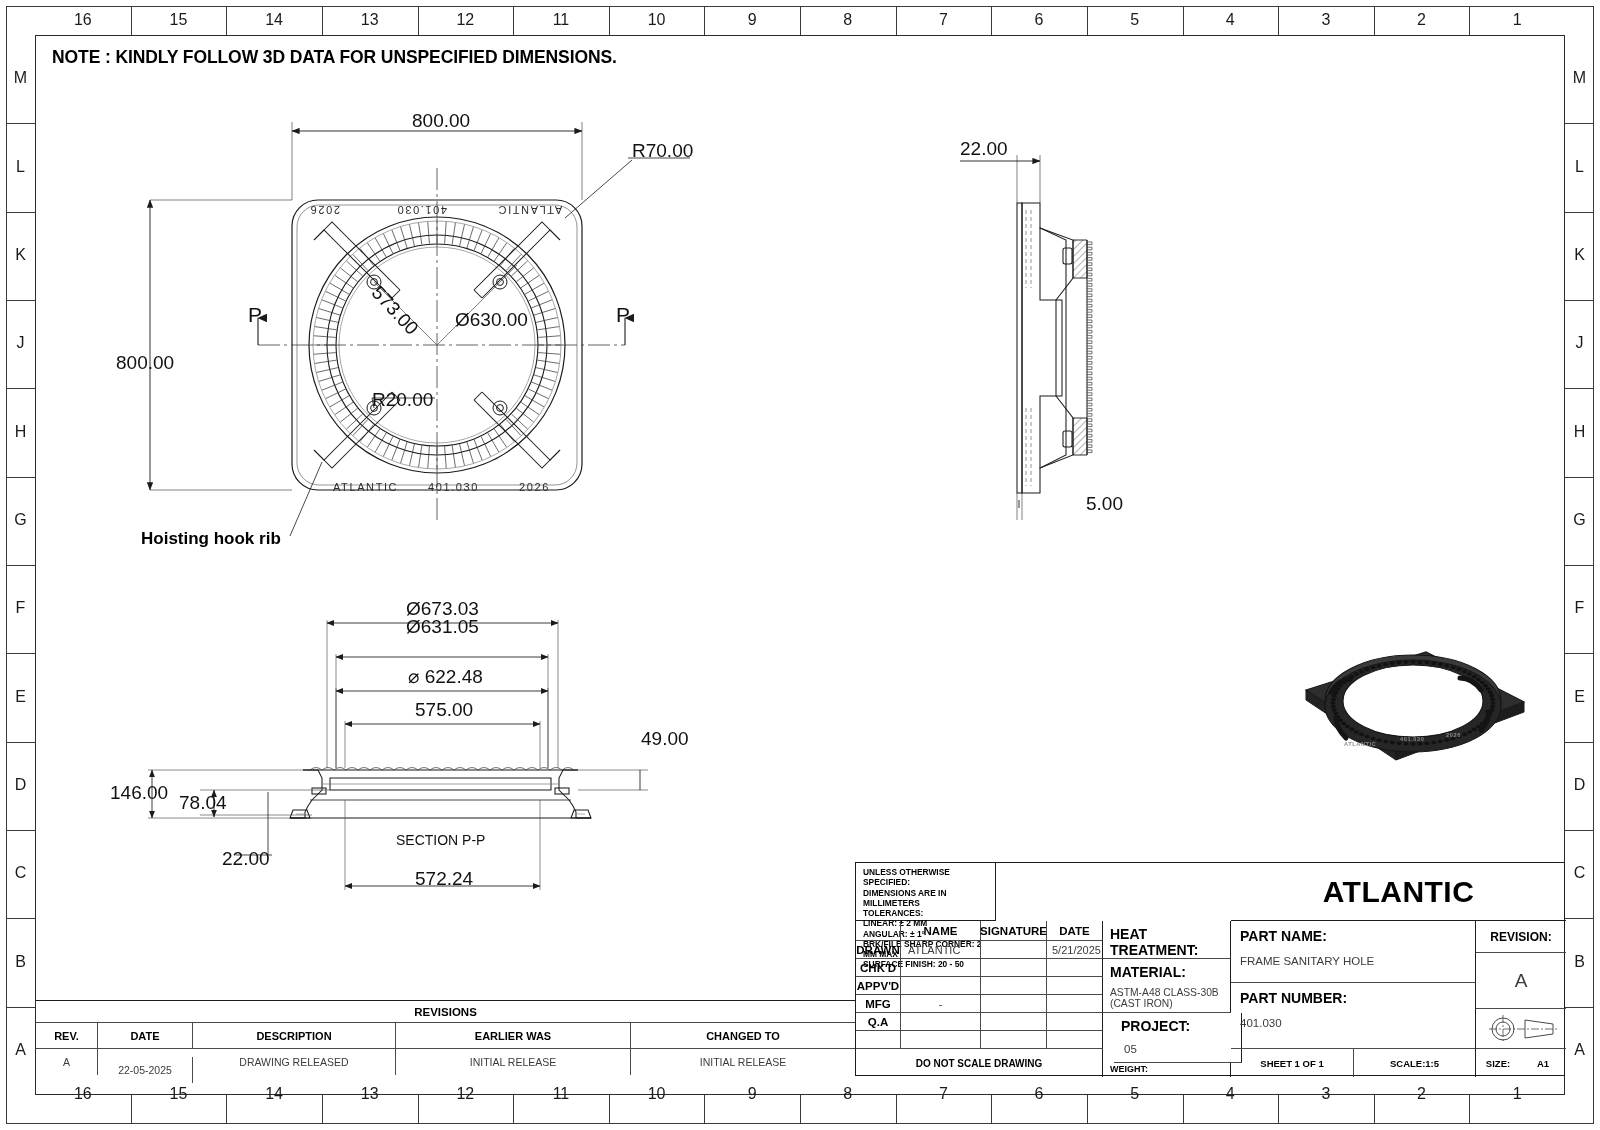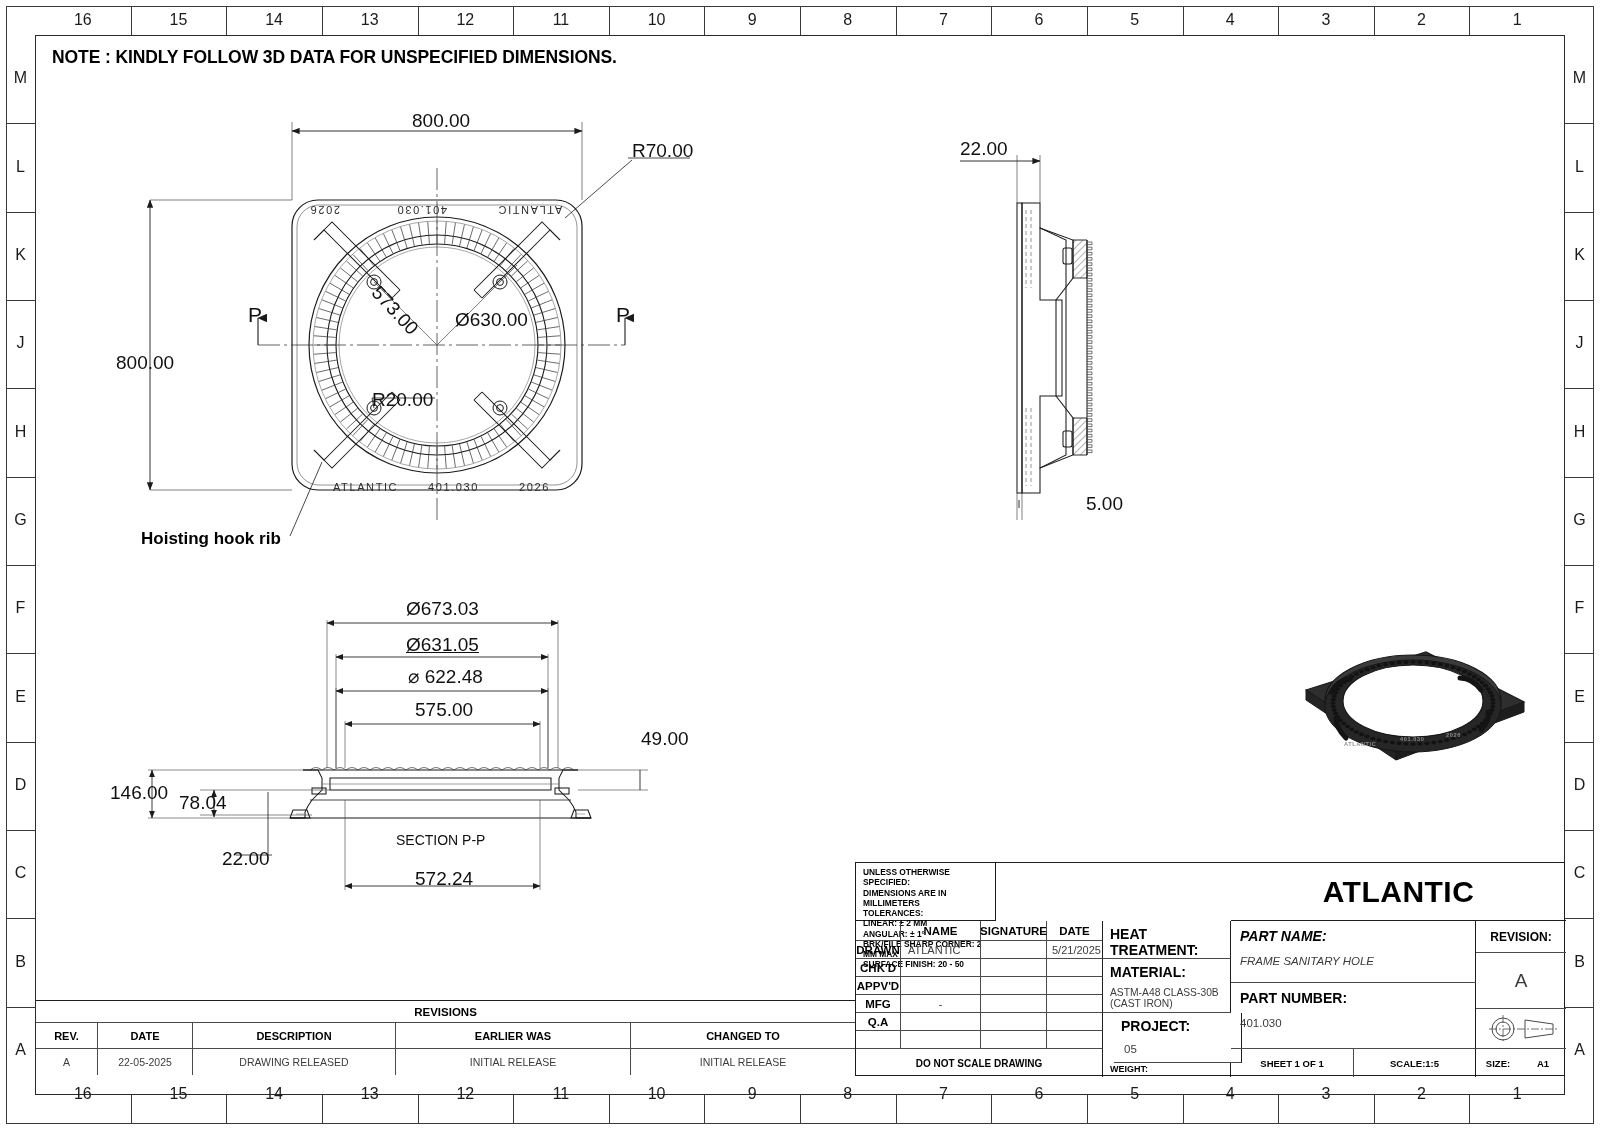--- a/index.html
+++ b/index.html
@@ -454,21 +454,21 @@
               color:#2b2b2b;">ATLANTIC</div>
   <div style="position:absolute; left:428px; top:481px; font-size:11px; letter-spacing:1.6px;
               color:#2b2b2b;">401.030</div>
   <div style="position:absolute; left:519px; top:481px; font-size:11px; letter-spacing:1.6px;
               color:#2b2b2b;">2026</div>
 
   <div class="dim" style="left:960px; top:138px;">22.00</div>
   <div class="dim" style="left:1086px; top:493px; font-weight:normal;">5.00</div>
 
   <div class="dim" style="left:406px; top:598px;">Ø673.03</div>
-  <div class="dim" style="left:406px; top:634px;text-decoration:underline;">Ø631.05</div>
+  <div class="dim" style="left:406px; top:616px;">Ø631.05</div>
   <div class="dim" style="left:408px; top:665px;">⌀ 622.48</div>
   <div class="dim" style="left:415px; top:699px;">575.00</div>
   <div class="dim" style="left:641px; top:728px;">49.00</div>
   <div class="dim" style="left:110px; top:782px;">146.00</div>
   <div class="dim" style="left:179px; top:792px;">78.04</div>
   <div class="dim" style="left:222px; top:848px;">22.00</div>
   <div class="dim" style="left:415px; top:868px;">572.24</div>
   <div class="dim dim-sm" style="left:396px; top:832px;">SECTION P-P</div>
 
   <svg id="iso" viewBox="0 0 270 170">
@@ -572,21 +572,21 @@
 
   <div id="revtable">
     <div id="revtitle">REVISIONS</div>
     <div class="revcell revhdr" style="left:0; width:62px;">REV.</div>
     <div class="revcell revhdr" style="left:62px; width:95px;">DATE</div>
     <div class="revcell revhdr" style="left:157px; width:203px;">DESCRIPTION</div>
     <div class="revcell revhdr" style="left:360px; width:235px;">EARLIER WAS</div>
     <div class="revcell revhdr" style="left:595px; width:224px; border-right:none;">CHANGED TO</div>
 
     <div class="revcell revdat" style="left:0; width:62px;">A</div>
-    <div class="revcell revdat" style="left:62px; width:95px;">22-05-2025</div>
+    <div class="revcell revdat" style="left:62px; width:95px;margin-top:8px;">22-05-2025</div>
     <div class="revcell revdat" style="left:157px; width:203px;">DRAWING RELEASED</div>
     <div class="revcell revdat" style="left:360px; width:235px;">INITIAL RELEASE</div>
     <div class="revcell revdat" style="left:595px; width:224px; border-right:none;">INITIAL RELEASE</div>
   </div>
 
   <div id="titleblock">
 
     <div id="spec">
       <div>UNLESS OTHERWISE SPECIFIED:</div>
       <div>DIMENSIONS ARE IN MILLIMETERS</div>
@@ -662,21 +662,21 @@
       <div class="tb-hdr-big">PROJECT:</div>
       <div class="tb-val-big" style="margin-top:9px; padding-left:3px;">05</div>
     </div>
 
     <div class="tb-cell" style="left:247px; top:200px; width:128px; height:14px; padding:1px 0 0 7px;
                 border-right:1.2px solid #1d1d1d; border-bottom:none;">
       <div style="font-size:9px; font-weight:bold; color:#000;">WEIGHT:</div>
     </div>
 
     <div class="tb-cell" style="left:375px; top:58px; width:245px; height:62px; padding:7px 13px 0 9px;
-                border-right:1.2px solid #1d1d1d;font-style:italic;">
+                border-right:1.2px solid #1d1d1d;">
       <div class="tb-hdr-big">PART NAME:</div>
       <div class="tb-val-big" style="margin-top:11px;">FRAME SANITARY HOLE</div>
     </div>
 
     <div class="tb-cell" style="left:375px; top:120px; width:245px; height:66px; padding:7px 0 0 9px;
                 border-right:1.2px solid #1d1d1d;">
       <div class="tb-hdr-big">PART NUMBER:</div>
       <div class="tb-val-big" style="margin-top:11px;">401.030</div>
     </div>
 

